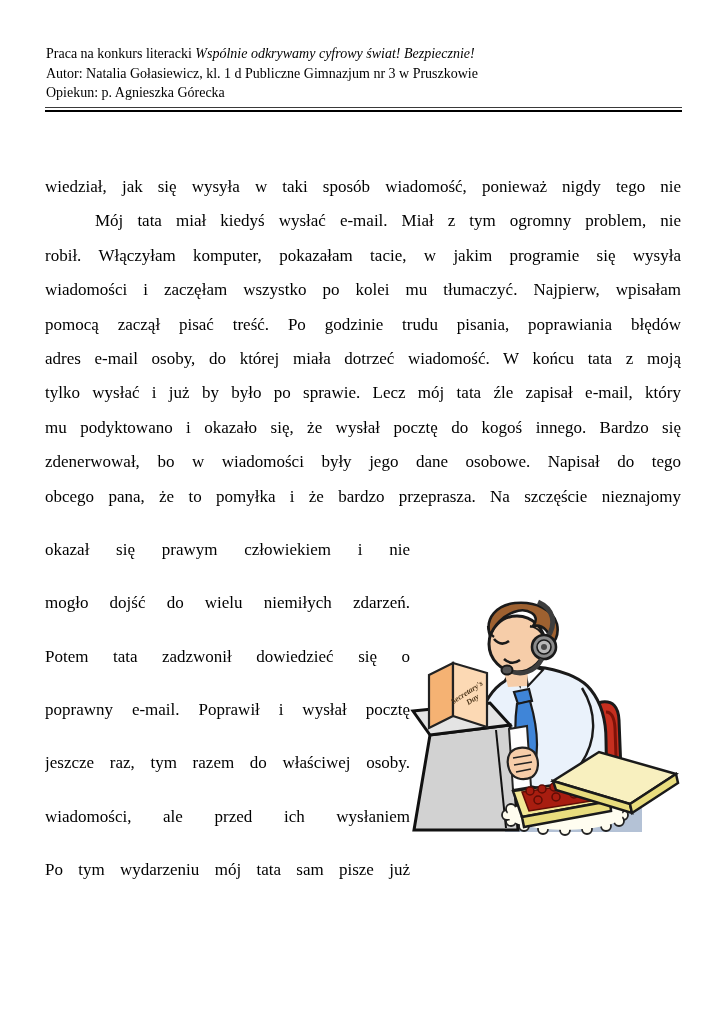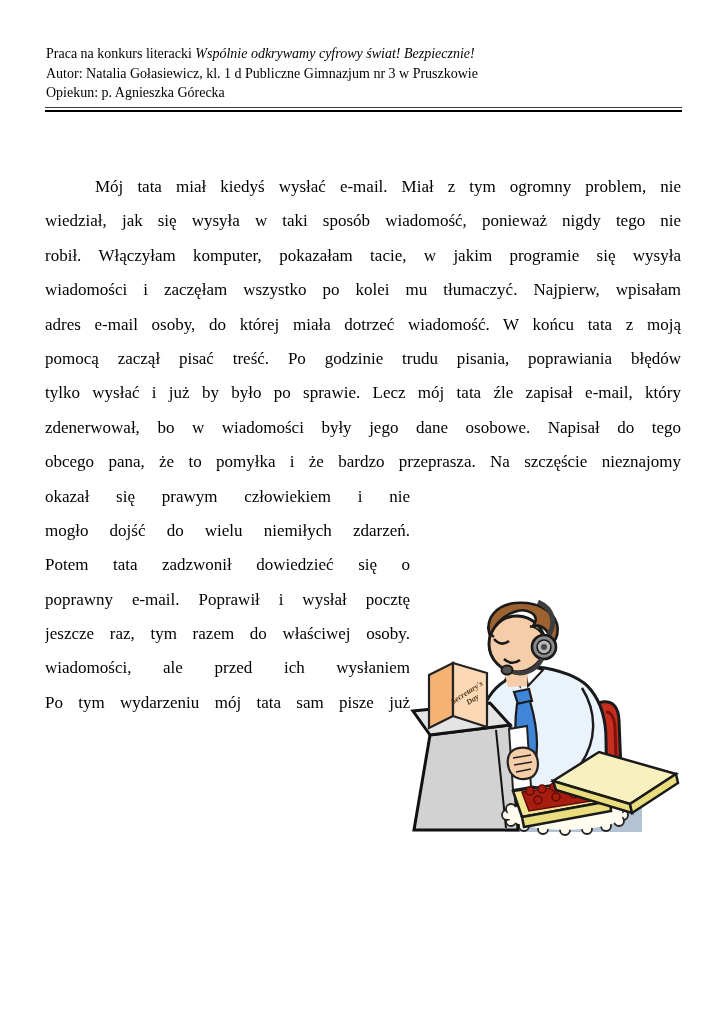--- a/index.html
+++ b/index.html
@@ -11,21 +11,21 @@
   .header { position:absolute; left:46px; top:44px; width:636px; font-size:14px; line-height:19.5px; }
   .header .it { font-style:italic; }
   .header .bd { font-weight:normal; }
   .divider { position:absolute; left:45px; top:107px; width:637px; }
   .divider .thin  { height:1px; background:#3a3a3a; margin-bottom:1.5px; }
   .divider .thick { height:2.5px; background:#000; }
   
   .bodytext { position:absolute; left:45px; top:170px; width:636px; font-size:17px; }
   .l   { height:34.4px; line-height:34.4px; overflow:hidden; }
   .w   { text-align:justify; text-align-last:justify; }
-  .n   { width:365px; text-align:justify; text-align-last:justify; }
+  .n   { width:365px; text-align:justify; text-align-last:justify;margin-top:19px; }
   .ind { text-indent:50px; }
   
   .illustration { position:absolute; left:410px; top:580px; width:300px; height:264px; }
   .illustration svg { display:block; width:300px; height:264px; }
   .cardtext { font-family:"Liberation Serif", serif; font-style:italic; font-weight:bold; fill:#4a3318; }
 </style>
 </head>
 <body>
 
 <div class="page">
@@ -34,27 +34,28 @@
     <div><span>Praca na konkurs literacki </span><span class="it">Wspólnie odkrywamy cyfrowy świat! Bezpiecznie!</span></div>
     <div><span>Autor: </span><span class="bd">Natalia Gołasiewicz</span><span>, kl. 1 d Publiczne Gimnazjum nr 3 w Pruszkowie</span></div>
     <div>Opiekun: p. Agnieszka Górecka</div>
   </div>
   <div class="divider">
     <div class="thin"></div>
     <div class="thick"></div>
   </div>
 
   <div class="bodytext">
+    <div class="l w">wiedział, jak się wysyła w taki sposób wiadomość, ponieważ nigdy tego nie</div>
     <div class="l w ind">Mój tata miał kiedyś wysłać e-mail. Miał z tym ogromny problem, nie</div>
-    <div class="l w">wiedział, jak się wysyła w taki sposób wiadomość, ponieważ nigdy tego nie</div>
     <div class="l w">robił. Włączyłam komputer, pokazałam tacie, w jakim programie się wysyła</div>
     <div class="l w">wiadomości i zaczęłam wszystko po kolei mu tłumaczyć. Najpierw, wpisałam</div>
+    <div class="l w">pomocą zaczął pisać treść. Po godzinie trudu pisania, poprawiania błędów</div>
     <div class="l w">adres e-mail osoby, do której miała dotrzeć wiadomość. W końcu tata z moją</div>
-    <div class="l w">pomocą zaczął pisać treść. Po godzinie trudu pisania, poprawiania błędów</div>
     <div class="l w">tylko wysłać i już by było po sprawie. Lecz mój tata źle zapisał e-mail, który</div>
+    <div class="l w">mu podyktowano i okazało się, że wysłał pocztę do kogoś innego. Bardzo się</div>
     <div class="l w">zdenerwował, bo w wiadomości były jego dane osobowe. Napisał do tego</div>
     <div class="l w">obcego pana, że to pomyłka i że bardzo przeprasza. Na szczęście nieznajomy</div>
     <div class="l n">okazał się prawym człowiekiem i nie</div>
     <div class="l n">mogło dojść do wielu niemiłych zdarzeń.</div>
     <div class="l n">Potem tata zadzwonił dowiedzieć się o</div>
     <div class="l n">poprawny e-mail. Poprawił i wysłał pocztę</div>
     <div class="l n">jeszcze raz, tym razem do właściwej osoby.</div>
     <div class="l n">wiadomości, ale przed ich wysłaniem</div>
     <div class="l n">Po tym wydarzeniu mój tata sam pisze już</div>
   </div>

